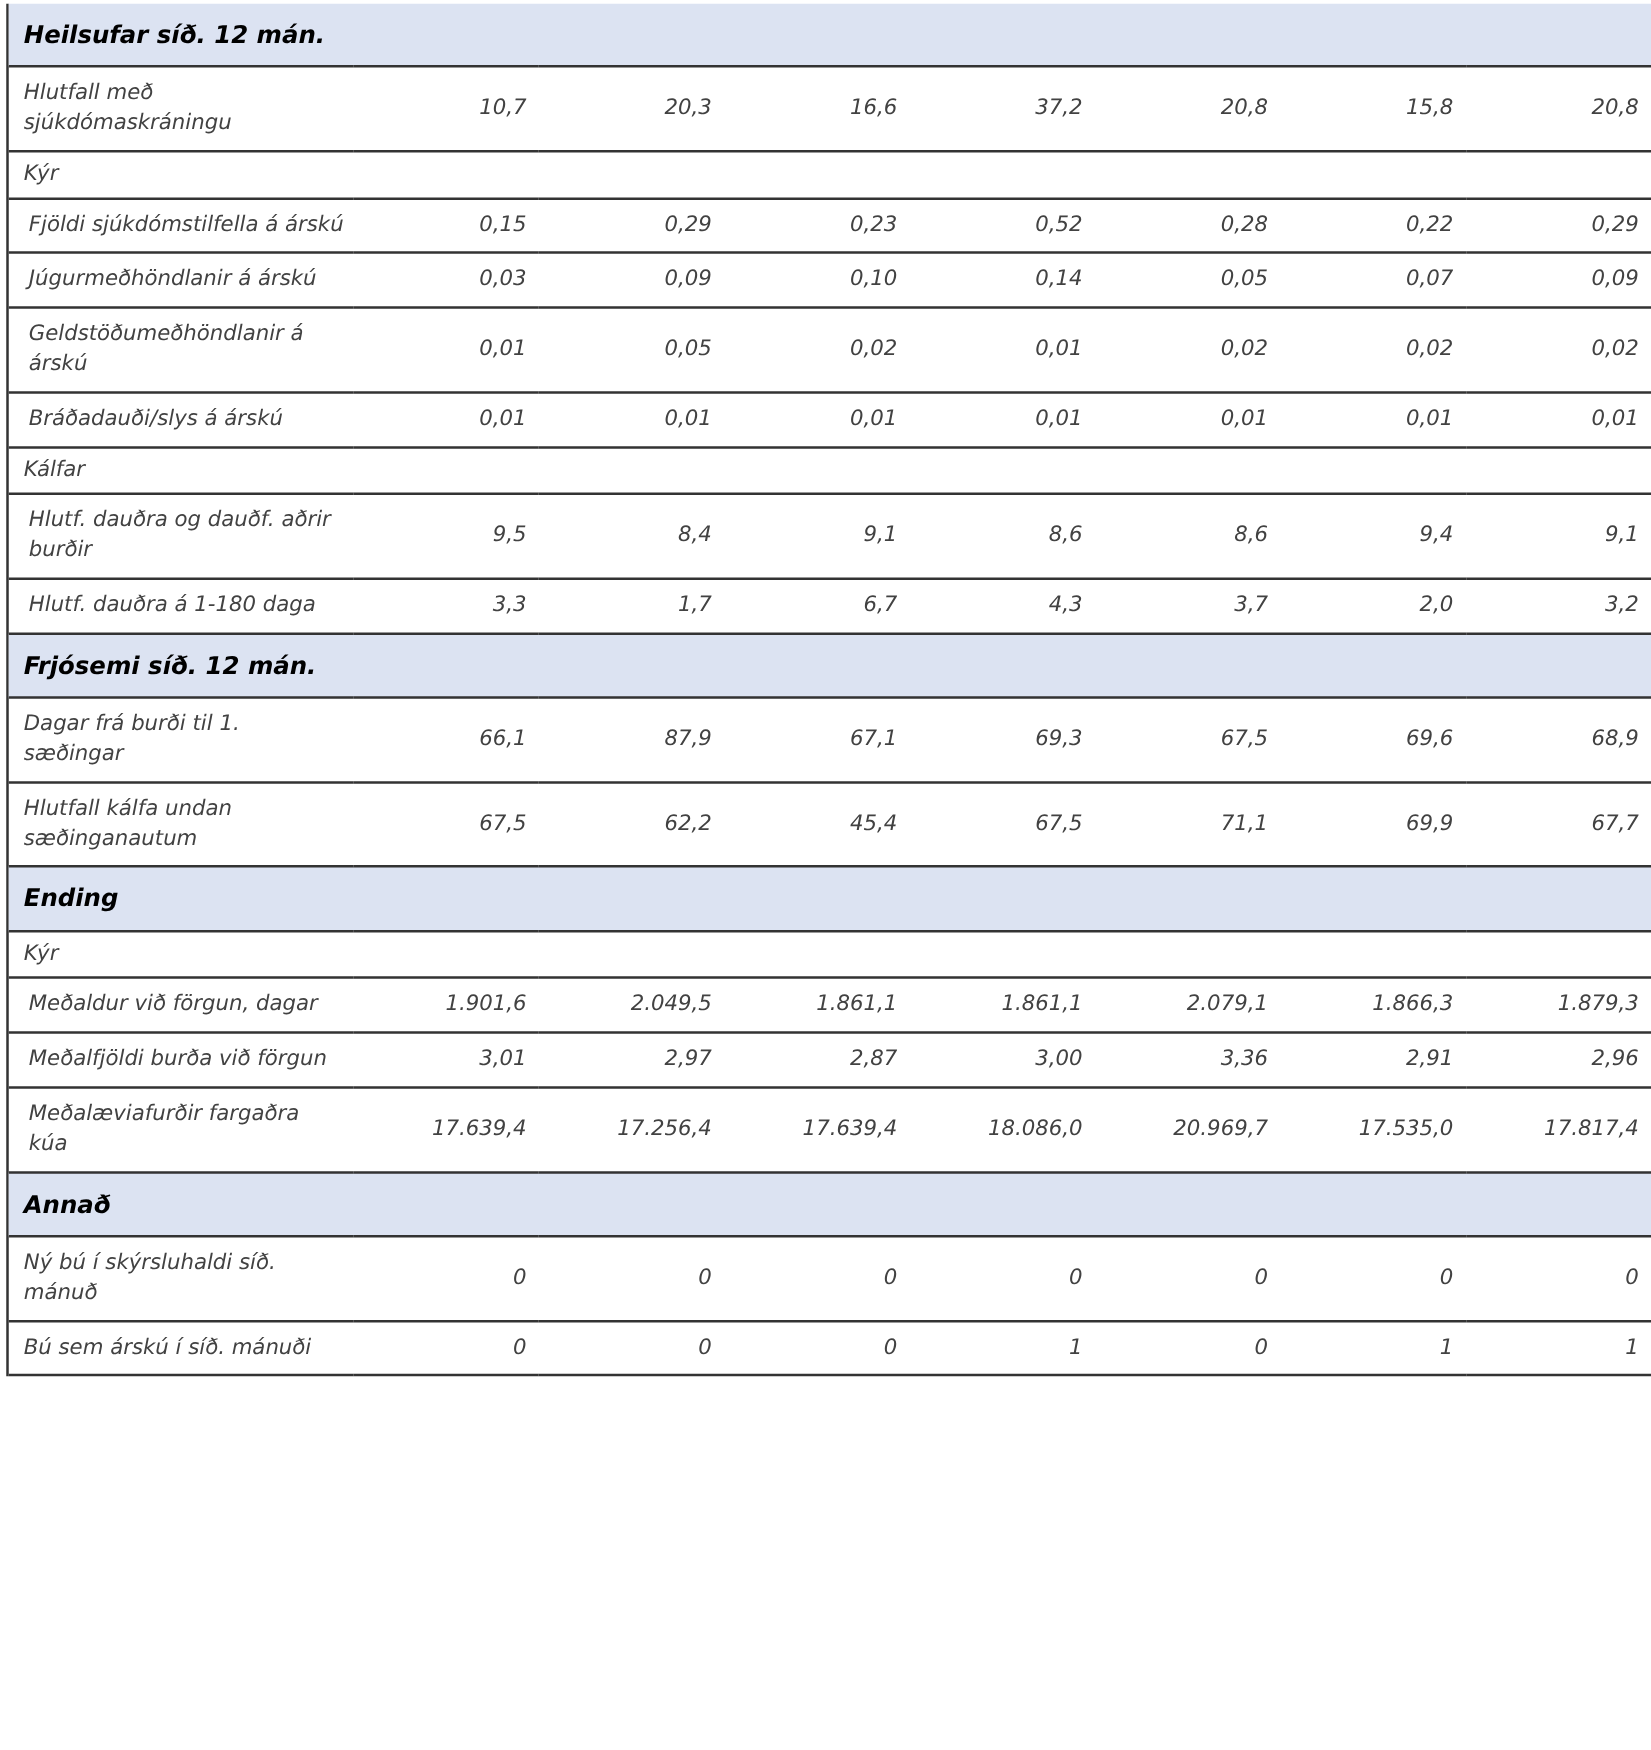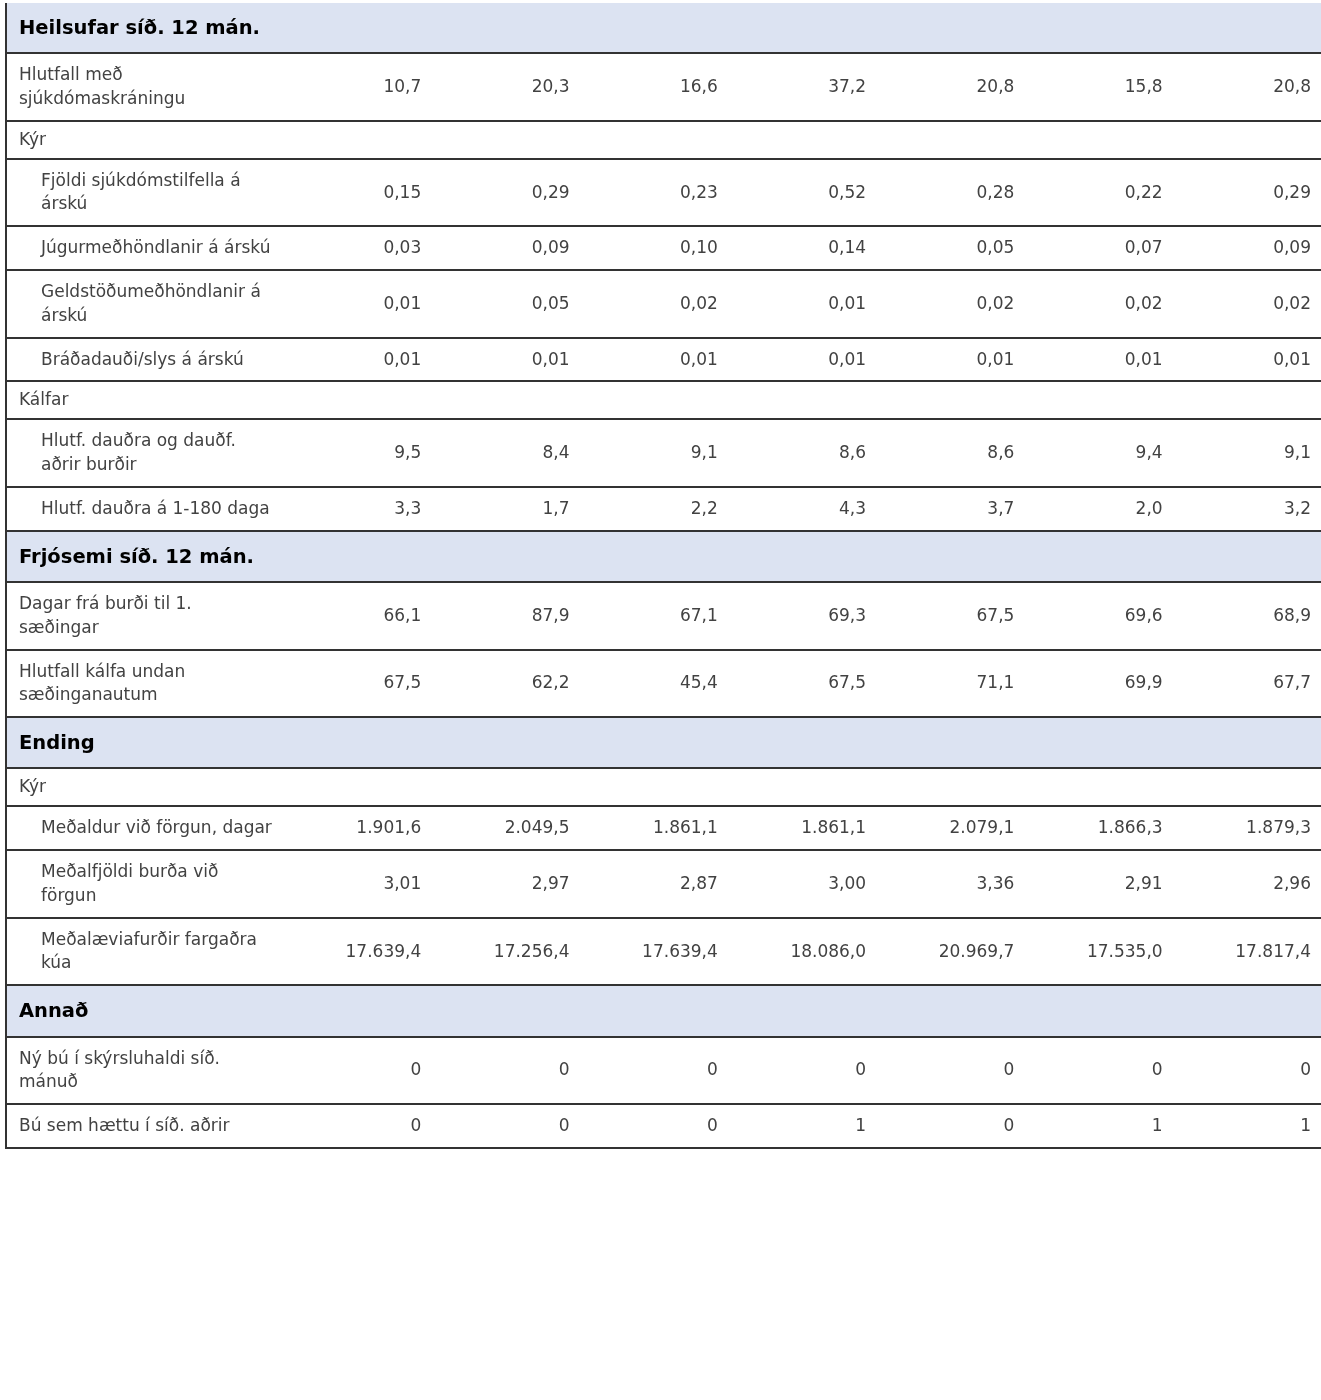--- a/index.html
+++ b/index.html
@@ -12,20 +12,21 @@
   .table-wrap {
     margin-left: 5px;
     margin-top: 3px;
     border-left: 2px solid #333333;
     width: 1316px;
   }
   table.report {
     width: 100%;
     border-collapse: collapse;
     table-layout: fixed;
+    font-style: italic;
   }
   col.c-label { width: 21%; }
   col.c-val   { width: 11.2857%; }
   tr.row { border-bottom: 2px solid #333333; }
   td {
     vertical-align: middle;
     color: #424242;
     font-size: 17px;
     line-height: 1.4;
   }
@@ -33,21 +34,21 @@
     background: #dce3f2;
     color: #000000;
     font-weight: bold;
     font-size: 19.5px;
     padding: 11px 12px;
   }
   td.label-cell {
     padding: 9px 8px 9px 12px;
     word-wrap: break-word;
   }
-  td.label-cell.indent1 { padding-left: 34px; margin-top: 45px; }
+  td.label-cell.indent1 { padding-left: 16px; margin-top: 45px; }
   td.subsection-cell { padding: 6px 8px 6px 12px; margin-top: 32px; }
   td.value-cell {
     text-align: right;
     padding: 9px 10px 9px 4px;
     white-space: nowrap;
   }
 </style>
 </head>
 <body>
 
@@ -130,21 +131,21 @@
           <td class="value-cell">9,1</td>
           <td class="value-cell">8,6</td>
           <td class="value-cell">8,6</td>
           <td class="value-cell">9,4</td>
           <td class="value-cell">9,1</td>
         </tr>
         <tr class="row">
           <td class="label-cell indent1">Hlutf. dauðra á 1-180 daga</td>
           <td class="value-cell">3,3</td>
           <td class="value-cell">1,7</td>
-          <td class="value-cell">2,2</td>
+          <td class="value-cell">6,7</td>
           <td class="value-cell">4,3</td>
           <td class="value-cell">3,7</td>
           <td class="value-cell">2,0</td>
           <td class="value-cell">3,2</td>
         </tr>
         <tr class="row">
           <td class="section-title-cell" colspan="8">Frjósemi síð. 12 mán.</td>
         </tr>
         <tr class="row">
           <td class="label-cell">Dagar frá burði til 1. sæðingar</td>
@@ -209,21 +210,21 @@
           <td class="label-cell">Ný bú í skýrsluhaldi síð. mánuð</td>
           <td class="value-cell">0</td>
           <td class="value-cell">0</td>
           <td class="value-cell">0</td>
           <td class="value-cell">0</td>
           <td class="value-cell">0</td>
           <td class="value-cell">0</td>
           <td class="value-cell">0</td>
         </tr>
         <tr class="row">
-          <td class="label-cell">Bú sem hættu í síð. aðrir</td>
+          <td class="label-cell">Bú sem árskú í síð. mánuði</td>
           <td class="value-cell">0</td>
           <td class="value-cell">0</td>
           <td class="value-cell">0</td>
           <td class="value-cell">1</td>
           <td class="value-cell">0</td>
           <td class="value-cell">1</td>
           <td class="value-cell">1</td>
         </tr>
       </tbody>
   </table>

